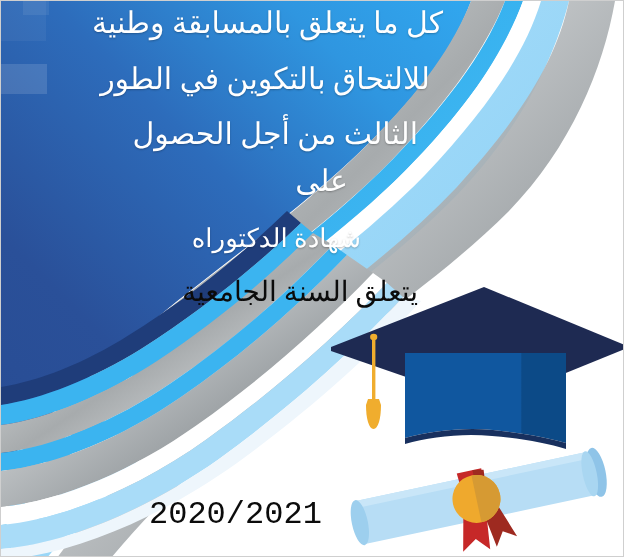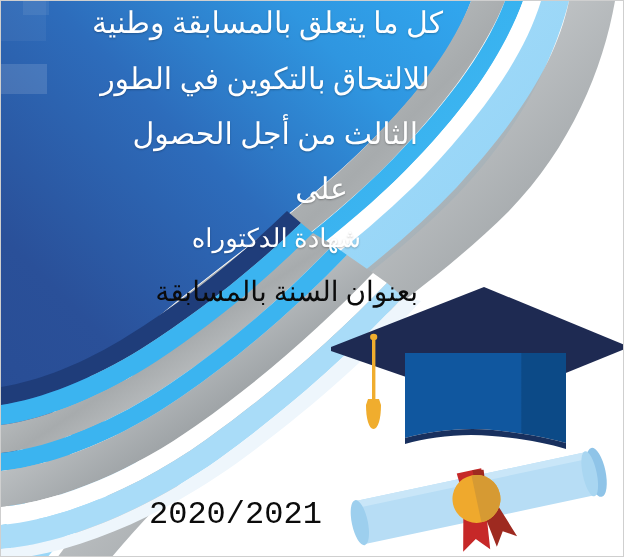--- a/index.html
+++ b/index.html
@@ -23,21 +23,21 @@
     letter-spacing:0px;
   }
   .black-line{
     color:#0b0b0b;
     font-family:"Liberation Serif",serif;
     font-weight:400;
   }
   #l1{right:180px;top:4px;}
   #l2{right:193px;top:60px;}
   #l3{right:205px;top:115px;}
-  #l4{right:275px;top:170px;}
+  #l4{right:275px;top:162px;}
   #l5{right:262px;top:222px;font-size:26px;text-align:center;}
   #l6{right:205px;top:274px;font-size:28px;}
   #y1{left:148px;top:495px;font-size:32px;direction:ltr;unicode-bidi:normal;font-family:Liberation Mono, monospace;}
 </style>
 </head>
 <body>
 
 <div id="poster">
 
   <svg id="bg-svg" viewBox="0 0 624 557" preserveAspectRatio="none" xmlns="http://www.w3.org/2000/svg">
@@ -161,17 +161,17 @@
   <div class="txt white-line" id="l1">كل ما يتعلق بالمسابقة وطنية</div>
 
   <div class="txt white-line" id="l2">للالتحاق بالتكوين في الطور</div>
 
   <div class="txt white-line" id="l3">الثالث من أجل الحصول</div>
 
   <div class="txt white-line" id="l4">على</div>
 
   <div class="txt white-line" id="l5">شهادة الدكتوراه</div>
 
-  <div class="txt black-line" id="l6">بعنوان السنة بالمسابقة</div>
+  <div class="txt black-line" id="l6">يتعلق السنة الجامعية</div>
 
   <div class="txt black-line" id="y1">2020/2021</div>
 
 </div>
 
 </body></html>

